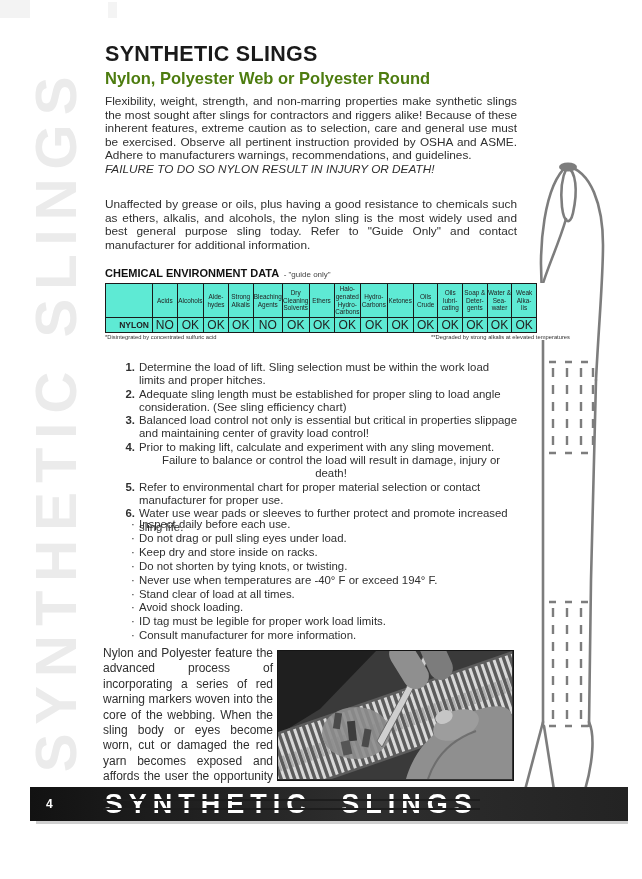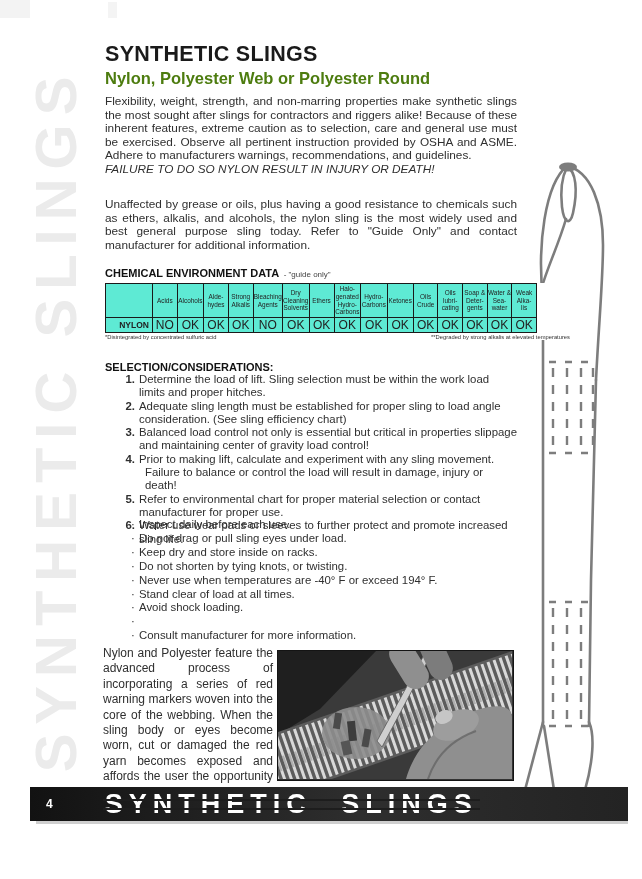--- a/index.html
+++ b/index.html
@@ -181,38 +181,37 @@
     </tr>
   </tbody>
     </table>
   <div class="chem-notes">
     <span>*Disintegrated by concentrated sulfuric acid</span>
     <span>**Degraded by strong alkalis at elevated temperatures</span>
   </div>
 </div>
 
 <div class="sec" style="top:361px;">
-  <div class="h2">SELECTION/CONSIDERATIONS:</div>
   <div class="sel-item">
     <span class="sel-num">1.</span>
     <span class="sel-text">Determine the load of lift.  Sling selection must be within the work load limits and proper hitches.</span>
   </div>
   <div class="sel-item">
     <span class="sel-num">2.</span>
     <span class="sel-text">Adequate sling length must be established for proper sling to load angle consideration.  (See sling efficiency chart)</span>
   </div>
   <div class="sel-item">
     <span class="sel-num">3.</span>
     <span class="sel-text">Balanced load control not only is essential but critical in properties slippage and maintaining center of gravity load control!</span>
   </div>
   <div class="sel-item">
     <span class="sel-num">4.</span>
     <span class="sel-text">
       <span>Prior to making lift, calculate and experiment with any sling movement.</span>
-      <span class="sel-note" style="display:block;">Failure to balance or control the load will result in damage, injury or death!</span>
+      <span class="sel-note" style="display:block;text-align:center;">Failure to balance or control the load will result in damage, injury or death!</span>
     </span>
   </div>
   <div class="sel-item">
     <span class="sel-num">5.</span>
     <span class="sel-text">Refer to environmental chart for proper material selection or contact manufacturer for proper use.</span>
   </div>
   <div class="sel-item">
     <span class="sel-num">6.</span>
     <span class="sel-text">Water use wear pads or sleeves to further protect and promote increased sling life.</span>
   </div>
@@ -242,20 +241,21 @@
   <div class="care-item">
       <span class="care-bullet">·</span>
       <span>Stand clear of load at all times.</span>
     </div>
   <div class="care-item">
       <span class="care-bullet">·</span>
       <span>Avoid shock loading.</span>
     </div>
   <div class="care-item">
       <span class="care-bullet">·</span>
+      <span>ID tag must be legible for proper work load limits.</span>
     </div>
   <div class="care-item">
       <span class="care-bullet">·</span>
       <span>Consult manufacturer for more information.</span>
     </div>
 </div>
 
 <div class="yarn-text">Nylon and Polyester feature the advanced process of incorporating a series of red warning markers woven into the core of the webbing.  When the sling body or eyes become worn, cut or damaged the red yarn becomes exposed and affords the user the opportunity to remove the sling from service.</div>
 
 <div class="photo">

